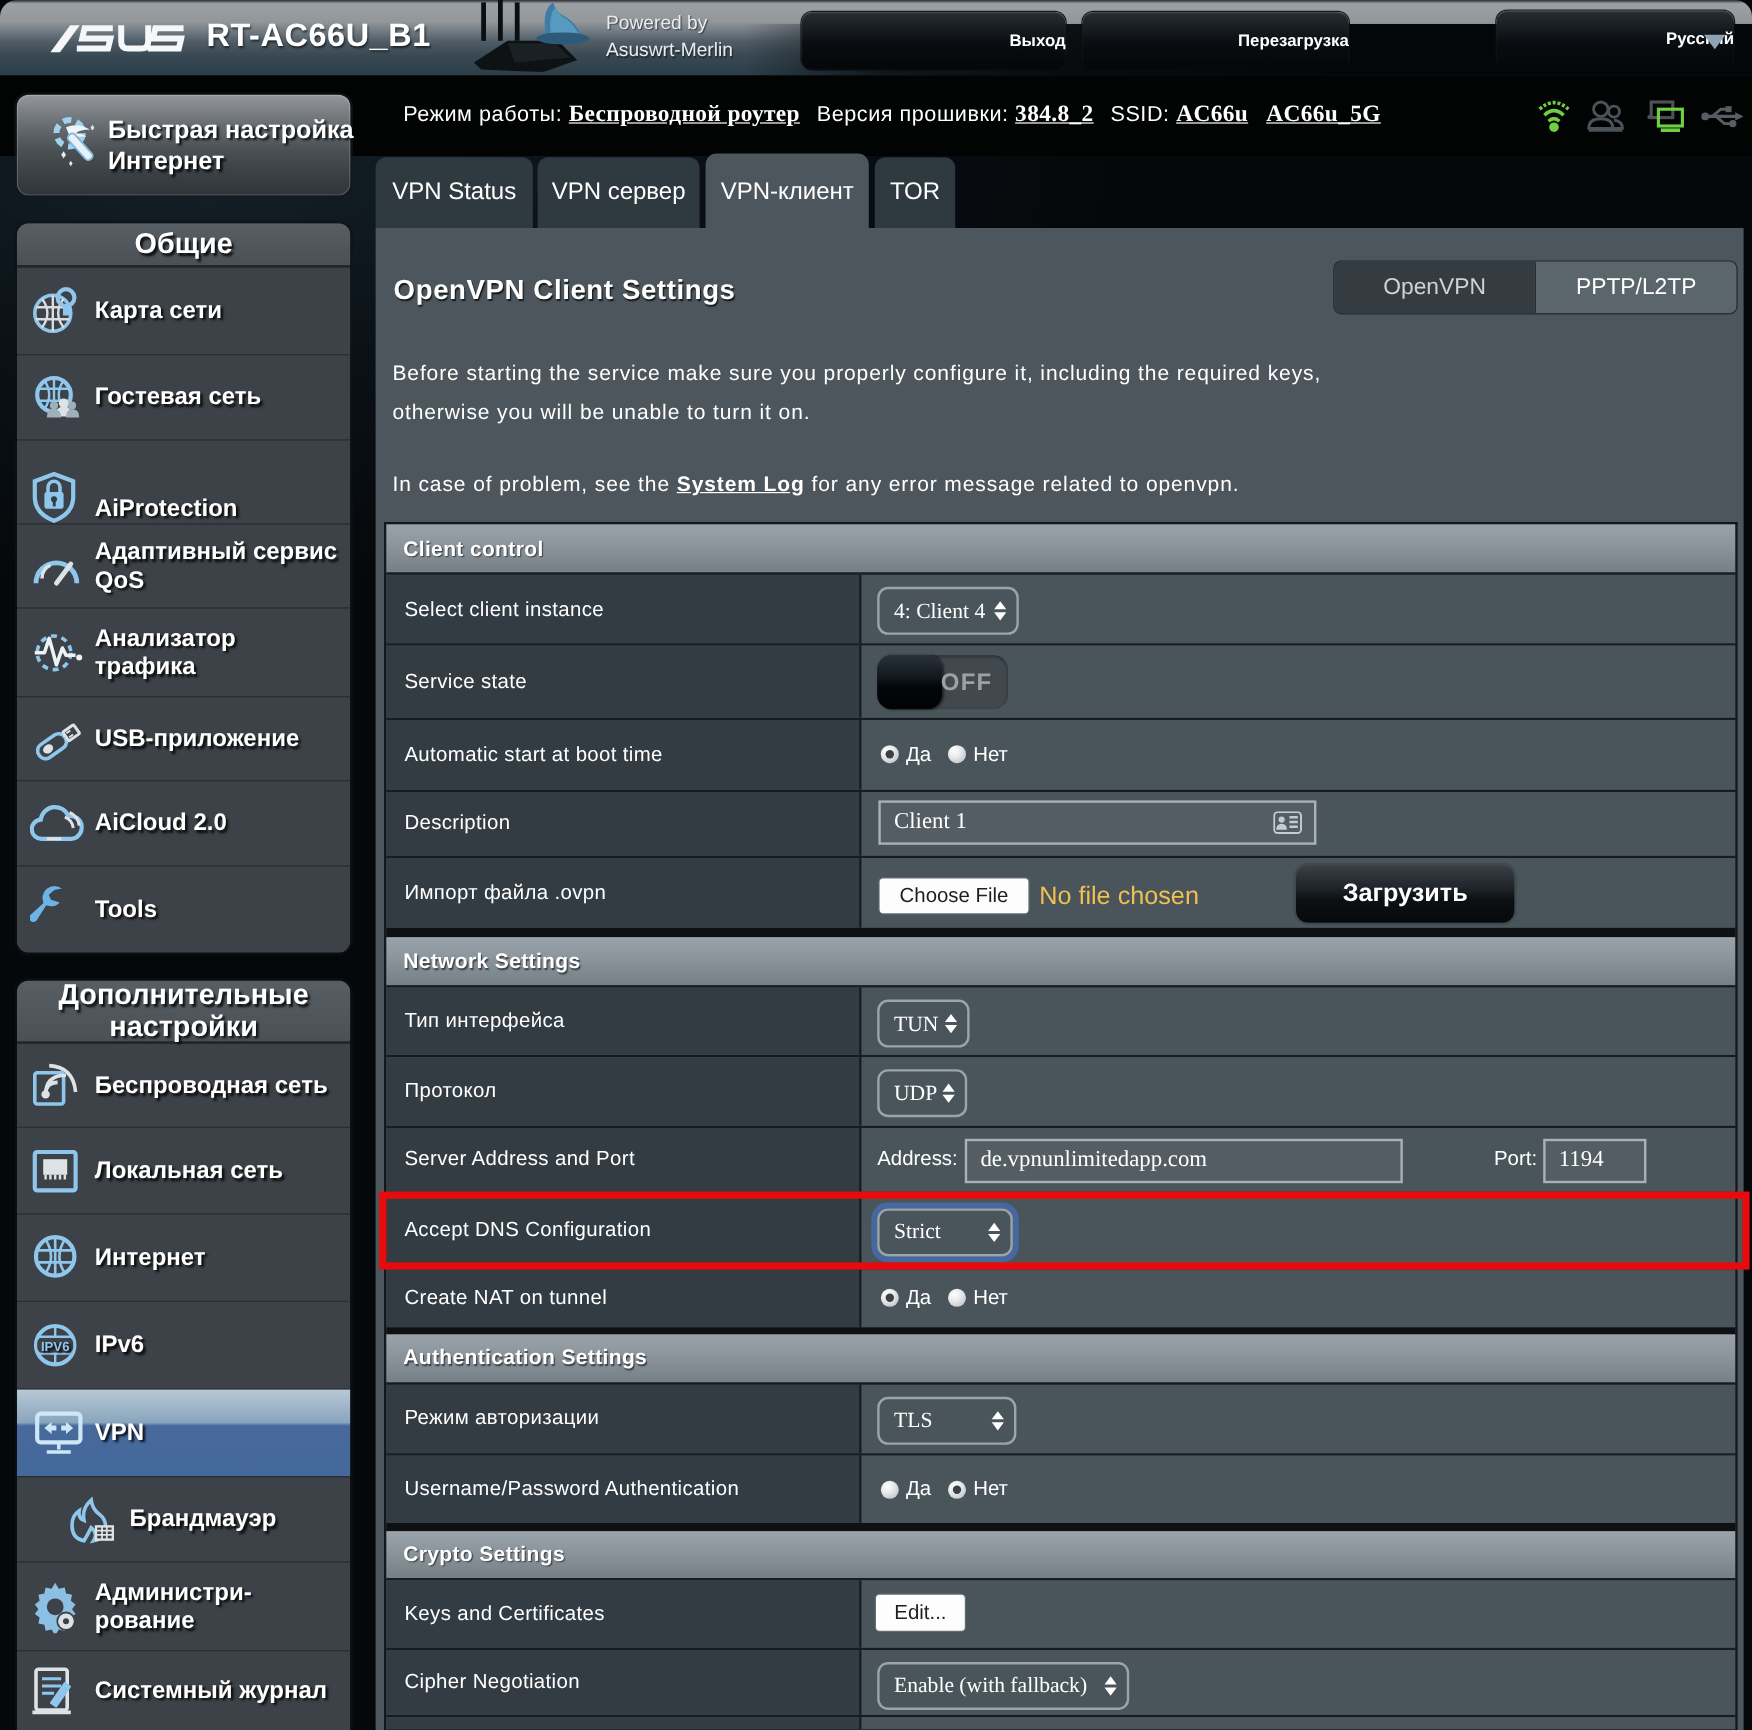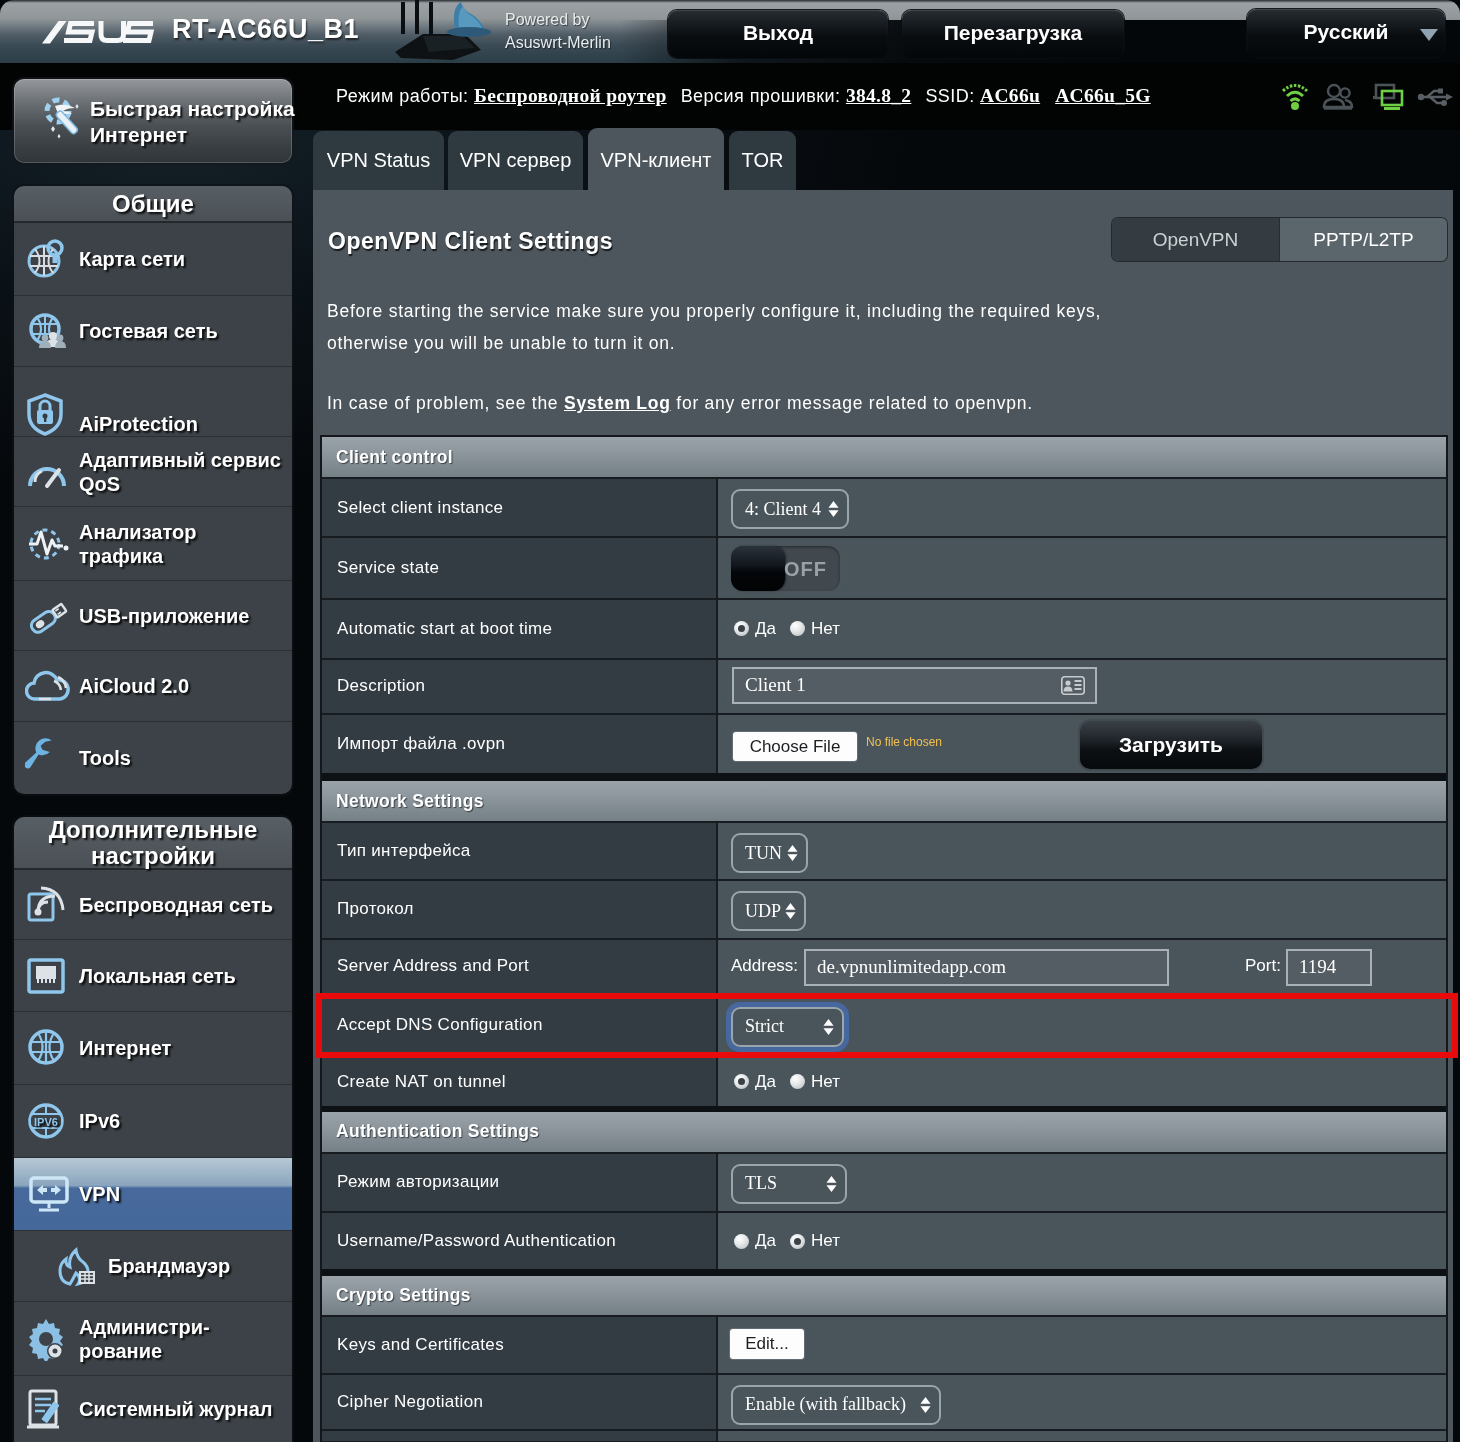--- a/index.html
+++ b/index.html
@@ -20,21 +20,21 @@
   #bannerdark {
     position:absolute; left:620px; top:20px; width:840px; height:43px;
     background:linear-gradient(to right, rgba(4,7,10,0) 0%, rgba(4,7,10,0.7) 14%, rgba(4,7,10,0.94) 34%, #04070a 60%);
   }
   
   #model { position:absolute; left:172px; top:14px; color:#fff; font-size:27px; font-weight:bold; letter-spacing:0.5px; text-shadow:1px 2px 2px rgba(0,0,0,0.6); }
   #powered { position:absolute; left:505px; top:8px; color:#e8ecee; font-size:16px; line-height:23px; text-shadow:1px 1px 1px rgba(0,0,0,0.5); }
   .topbtn {
     position:absolute; top:10px; height:48px; border-radius:9px;
     background:linear-gradient(to bottom,#272d32 0%,#14191e 35%,#090d10 55%,#04070a 100%);
-    color:#fff; font-size:21px; font-weight:bold; text-align:center; line-height:46px;
+    color:#fff; font-size:14px; font-weight:bold; text-align:right; line-height:46px;
     box-shadow:0 0 0 1px rgba(10,12,14,0.9), inset 0 1px 1px rgba(255,255,255,0.14);
   }
   #lang .tri {
     position:absolute; right:7px; top:20px; width:0; height:0;
     border-left:9px solid transparent; border-right:9px solid transparent;
     border-top:12px solid #8fa3b2;
   }
   
   #statusbar { position:absolute; left:0; top:63px; width:1460px; height:67px; background:#020404; }
   #statustext { position:absolute; left:336px; top:85px; color:#fff; font-size:18px; letter-spacing:0.45px; }
@@ -114,21 +114,21 @@
   #toggle .knob { position:absolute; left:0; top:0; width:54px; height:45px; border-radius:12px;
     background:linear-gradient(to bottom,#2a323a 0%,#12171d 42%,#04070a 58%,#010203 100%);
     box-shadow:1px 0 2px rgba(0,0,0,0.5); }
   #toggle .off { position:absolute; right:13px; top:12px; color:#9aa2a8; font-weight:bold; font-size:20px; letter-spacing:1px; }
   .whitebtn { position:absolute; background:#fdfdfd; color:#1c1f22; display:flex; align-items:center; justify-content:center;
     border-radius:3px; font-size:17px; box-shadow:0 0 0 1px rgba(120,128,134,0.55); }
   .darkbtn { position:absolute; border-radius:10px; color:#fff; font-weight:bold; font-size:21px;
     display:flex; align-items:center; justify-content:center;
     background:linear-gradient(to bottom,#3a4146 0%,#1e2429 40%,#0c1013 60%,#060a0d 100%);
     box-shadow:0 0 0 2px rgba(58,65,70,0.55); }
-  .orange { color:#f2c052; font-size:12px; position:absolute; }
+  .orange { color:#f2c052; font-size:21px; position:absolute; }
   .ctr { position:absolute; display:flex; align-items:center; }
   .addrlbl { color:#fff; font-size:17px; }
 </style>
 
 </head>
 <body>
 
 <div id="banner">
   <div id="bannerdark"></div>
   <svg id="logo" width="112" height="25" viewBox="0 0 112 25" style="position:absolute; left:42px; top:20px;">

